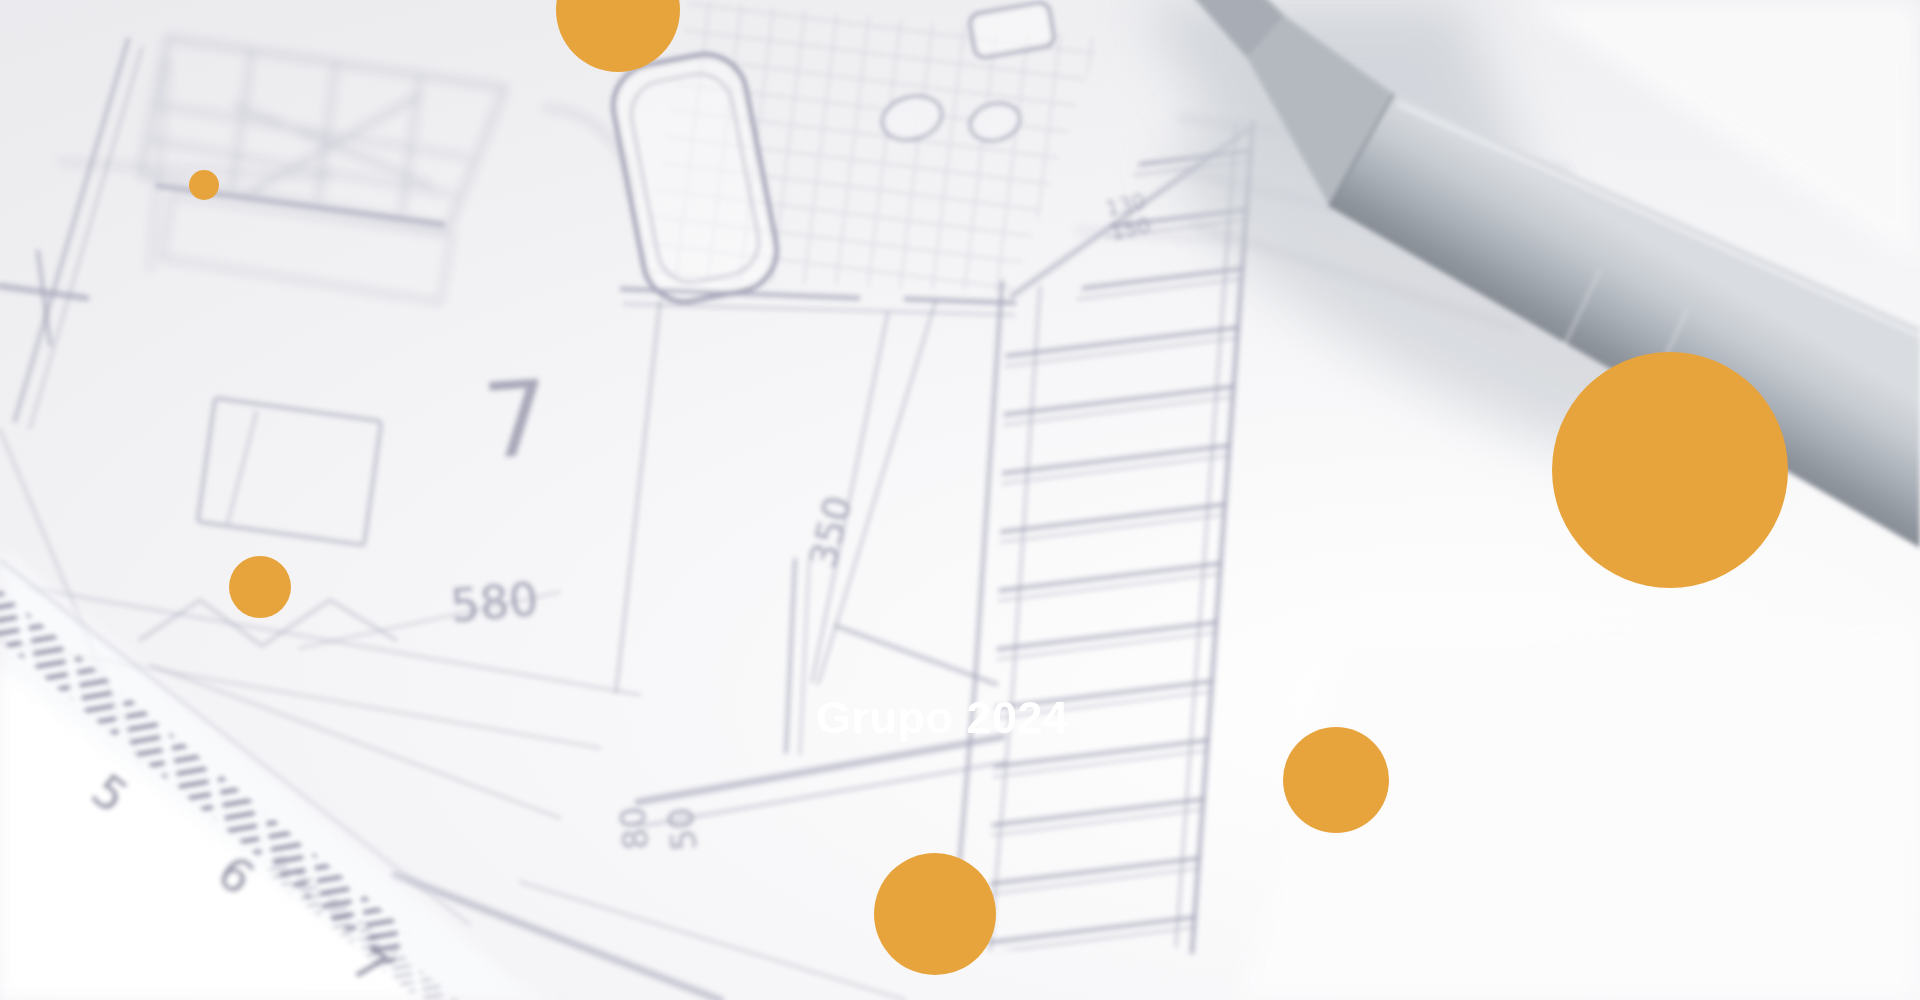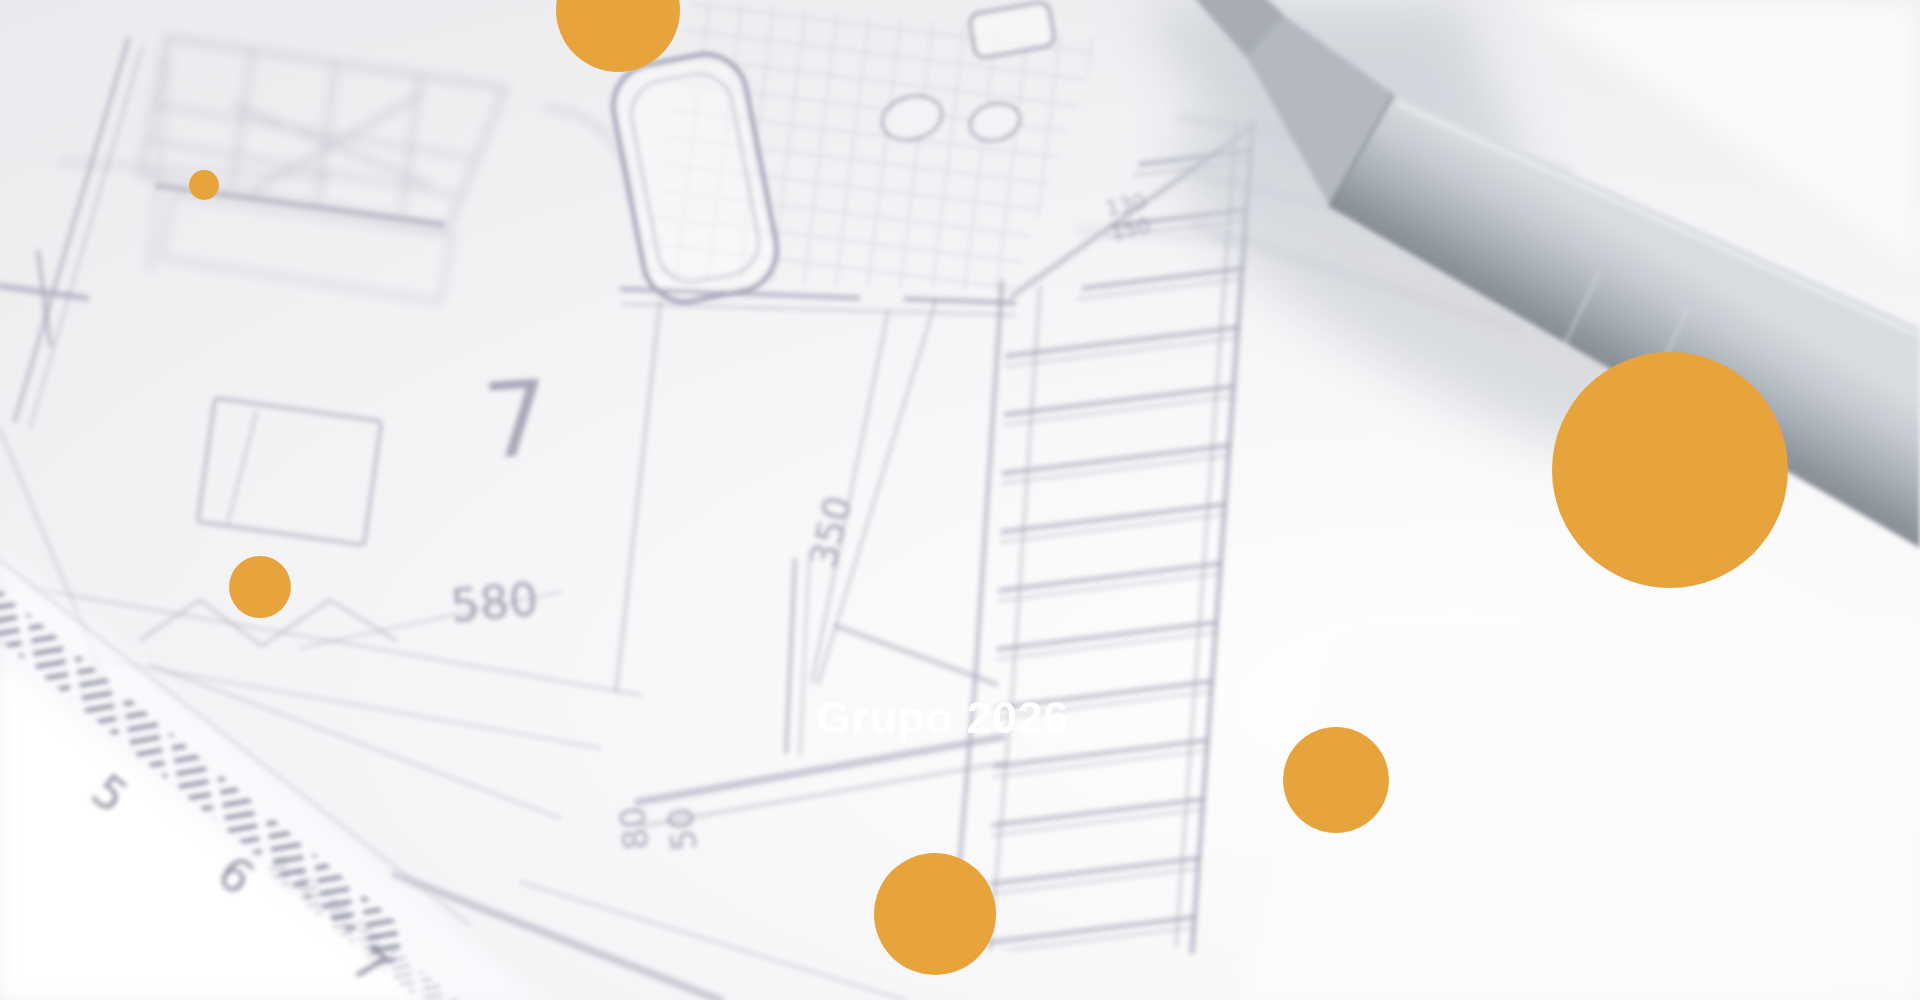--- a/index.html
+++ b/index.html
@@ -178,13 +178,13 @@
   <g>
       <circle cx="618" cy="10" r="62" fill="#E8A43C"></circle>
       <circle cx="204" cy="185" r="15" fill="#E8A43C"></circle>
       <circle cx="260" cy="587" r="31" fill="#E8A43C"></circle>
       <circle cx="1670" cy="470" r="118" fill="#E8A43C"></circle>
       <circle cx="1336" cy="780" r="53" fill="#E8A43C"></circle>
       <circle cx="935" cy="914" r="61" fill="#E8A43C"></circle>
     </g>
 </svg>
 
-<div class="hero-heading" style="color: rgb(255, 255, 255);">Grupo 2026</div>
+<div class="hero-heading" style="color: rgb(255, 255, 255);">Grupo 2024</div>
 
 </body></html>

